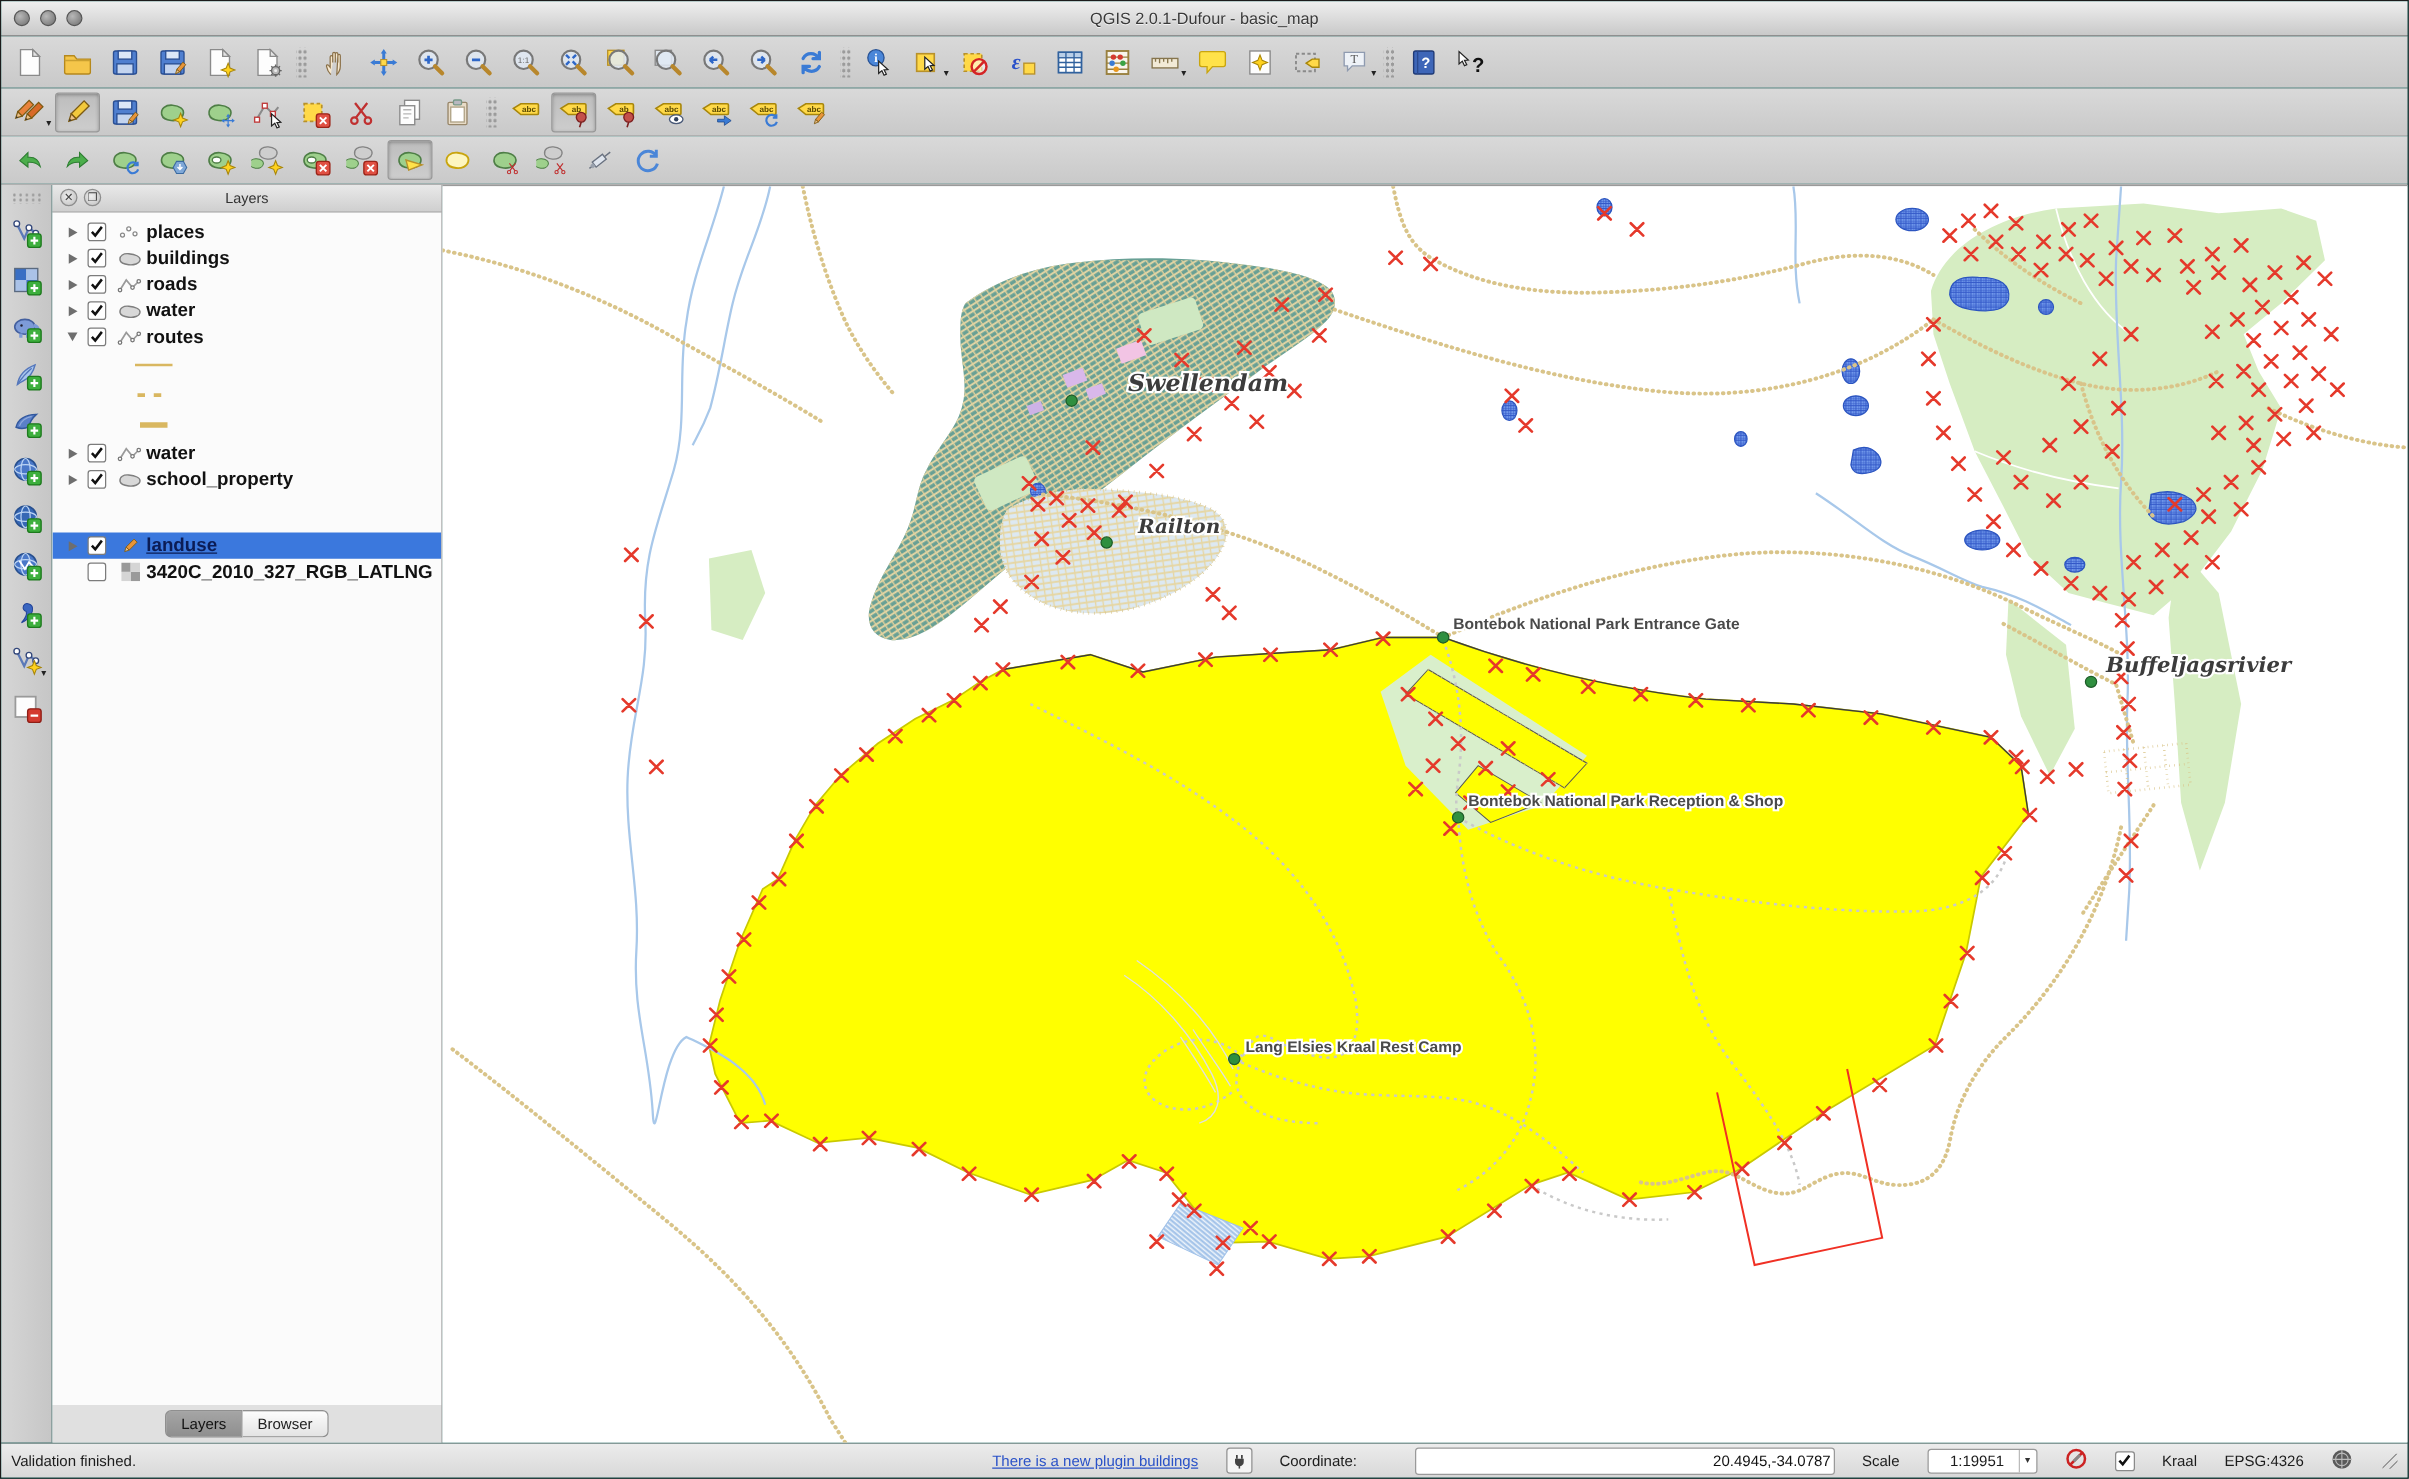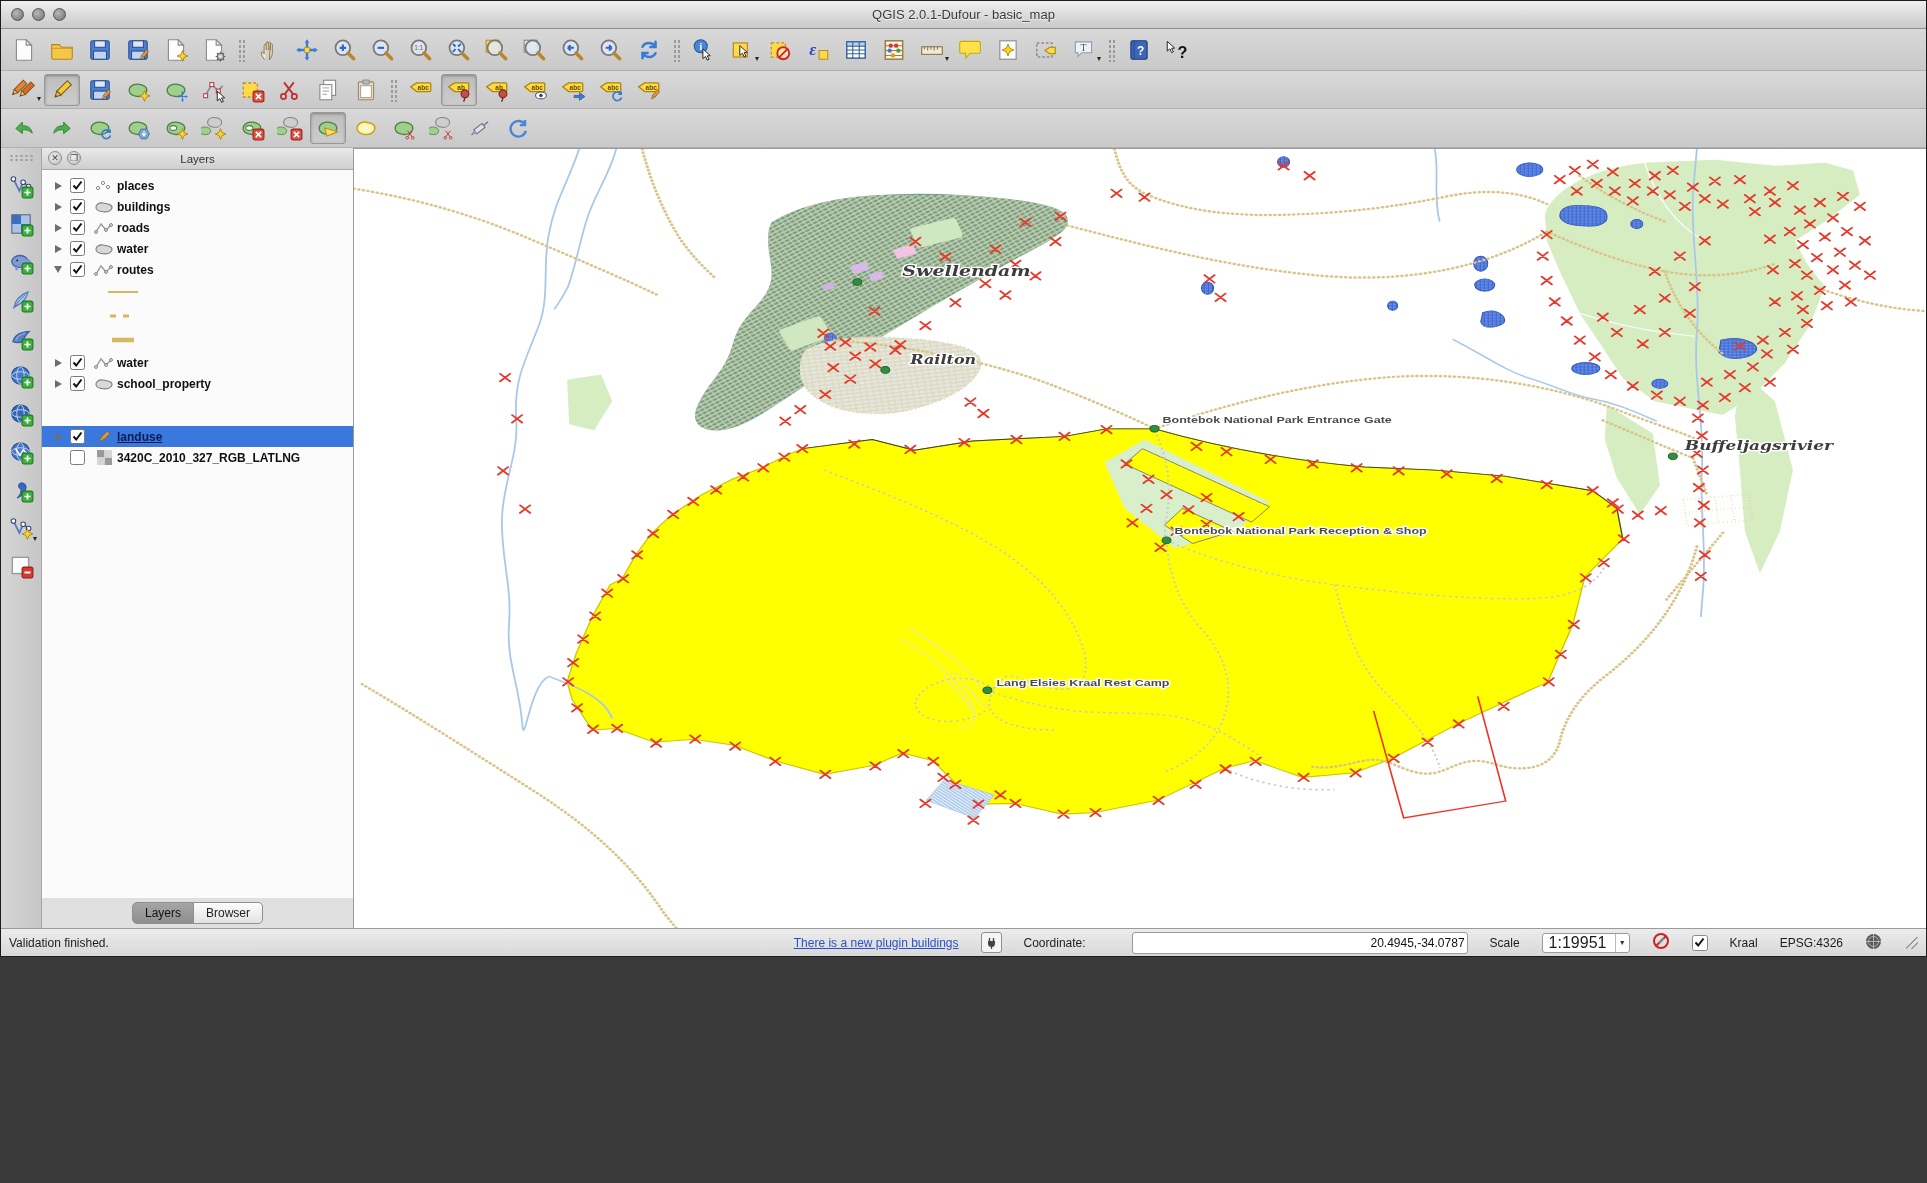--- a/index.html
+++ b/index.html
@@ -1,17 +1,17 @@
 <!DOCTYPE html>
 <html><head>
 <meta charset="utf-8">
 <style>
   html,body{margin:0;padding:0;width:1927px;height:1183px;overflow:hidden;
     font-family:"Liberation Sans",sans-serif;background:#3a3a3a;}
-  .window{width:1927px;height:957px;display:flex;flex-direction:column;background:#0f766e;border:1px solid #1c1c1c;box-sizing:border-box;}
+  .window{width:1927px;height:1183px;display:flex;flex-direction:column;background:#0f766e;border:1px solid #1c1c1c;box-sizing:border-box;}
   
   .titlebar{height:27px;flex:0 0 27px;background:linear-gradient(#efefef,#c9c9c9);border-bottom:1px solid #8f8f8f;
     display:flex;align-items:center;position:relative;}
   .tl-group{position:absolute;left:10px;top:7px;display:flex;gap:8px;}
   .tl{width:13px;height:13px;border-radius:50%;background:radial-gradient(circle at 4px 4px,#b8b8b8,#6e6e6e);border:1px solid #565656;box-sizing:border-box;}
   .title-text{margin:0 auto;font-size:13px;color:#393939;text-shadow:0 1px 0 rgba(255,255,255,.7);}
   
   .toolrow{display:flex;align-items:center;padding:2px 4px;background:linear-gradient(#d9d9d9,#c9c9c9);border-bottom:1px solid #b0b0b0;}
   .toolrow1{height:37px;}.toolrow2{height:33px;}.toolrow3{height:34px;}
   .tbtn{position:relative;width:34px;height:30px;display:inline-flex;align-items:center;justify-content:center;margin:0 1px;border:1px solid transparent;border-radius:3px;}
@@ -31,40 +31,40 @@
   .dock-btn{width:14px;height:14px;border-radius:50%;background:radial-gradient(circle at 5px 5px,#efefef,#bdbdbd);border:1px solid #8d8d8d;box-sizing:border-box;
     display:flex;align-items:center;justify-content:center;font-size:9px;color:#444;line-height:10px;}
   .tree{flex:1;background:#fbfbfb;overflow:hidden;padding-top:5px;}
   .lrow{height:21px;display:flex;align-items:center;padding-left:10px;position:relative;}
   .lrow.selected{background:#3b78dd;margin-top:32px;}
   .arr{width:12px;flex:0 0 12px;display:flex;align-items:center;justify-content:center;}
   .arr .tri-r{width:0;height:0;border-left:7px solid #6e6e6e;border-top:4.5px solid transparent;border-bottom:4.5px solid transparent;}
   .arr .tri-d{width:0;height:0;border-top:7px solid #6e6e6e;border-left:4.5px solid transparent;border-right:4.5px solid transparent;}
   .cb{width:15px;height:15px;margin:0 6px 0 6px;background:#fff;border:1.4px solid #7c7c7c;border-radius:2.5px;box-sizing:border-box;display:flex;align-items:center;justify-content:center;}
   .lsym{width:26px;flex:0 0 26px;display:flex;align-items:center;justify-content:center;}
-  .lname{font-size:12px;font-weight:bold;color:#111;white-space:nowrap;}
+  .lname{font-size:15px;font-weight:bold;color:#111;white-space:nowrap;}
   .lrow.selected .lname{color:#0b1c55;text-decoration:underline;}
   .subrow{height:24px;display:flex;align-items:center;padding-left:64px;}
   .tabswrap{height:30px;display:flex;align-items:center;justify-content:center;background:#e0e0e0;gap:0;}
   .tab{font-size:12px;padding:3px 12px;border:1px solid #8f8f8f;background:linear-gradient(#fdfdfd,#e3e3e3);color:#222;}
   .tab.first{border-radius:5px 0 0 5px;}
   .tab.last{border-radius:0 5px 5px 0;border-left:none;text-align:center;}
   .tab.active{background:linear-gradient(#a5a5a5,#8f8f8f);color:#111;}
   
   .map{flex:1;position:relative;background:#fff;border-top:1px solid #9a9a9a;}
   .map svg{position:absolute;inset:0;width:100%;height:100%;}
   
   .statusbar{flex:0 0 27px;background:linear-gradient(#ececec,#d8d8d8);border-top:1px solid #9a9a9a;display:flex;align-items:center;padding:0 8px;font-size:12px;color:#1c1c1c;gap:22px;}
   .sb-msg{white-space:nowrap;}
   .sb-spacer{flex:1;}
   .sb-link{color:#2a52c8;text-decoration:underline;white-space:nowrap;}
   .sb-iconbox{width:19px;height:19px;border:1px solid #909090;border-radius:3px;background:#f5f5f5;display:flex;align-items:center;justify-content:center;}
   .sb-input{width:330px;height:18px;background:#fff;border:1px solid #9a9a9a;border-radius:3px;font-size:12px;text-align:right;font-family:"Liberation Sans",sans-serif;color:#111;margin-left:24px;}
   .sb-combo{width:86px;height:18px;background:#fff;border:1px solid #9a9a9a;border-radius:3px;display:flex;align-items:center;position:relative;}
-  .sb-combo .val{flex:1;padding-left:6px;font-size:16px;}
+  .sb-combo .val{flex:1;padding-left:6px;font-size:12px;text-align:center;}
   .sb-combo .cdd{flex:0 0 13px;border-left:1px solid #bbb;height:100%;display:flex;align-items:center;justify-content:center;font-size:7px;color:#333;}
   .sb-check{width:14px;height:14px;background:#fff;border:1px solid #8a8a8a;border-radius:2.5px;display:flex;align-items:center;justify-content:center;}
   .sb-label{white-space:nowrap;}
   .resize-grip{width:12px;height:12px;margin-left:2px;background:
     linear-gradient(135deg,transparent 45%,#9a9a9a 45%,#9a9a9a 52%,transparent 52%,transparent 70%,#9a9a9a 70%,#9a9a9a 77%,transparent 77%);}
 </style>
 </head>
 <body>
 
 <div class="window">

